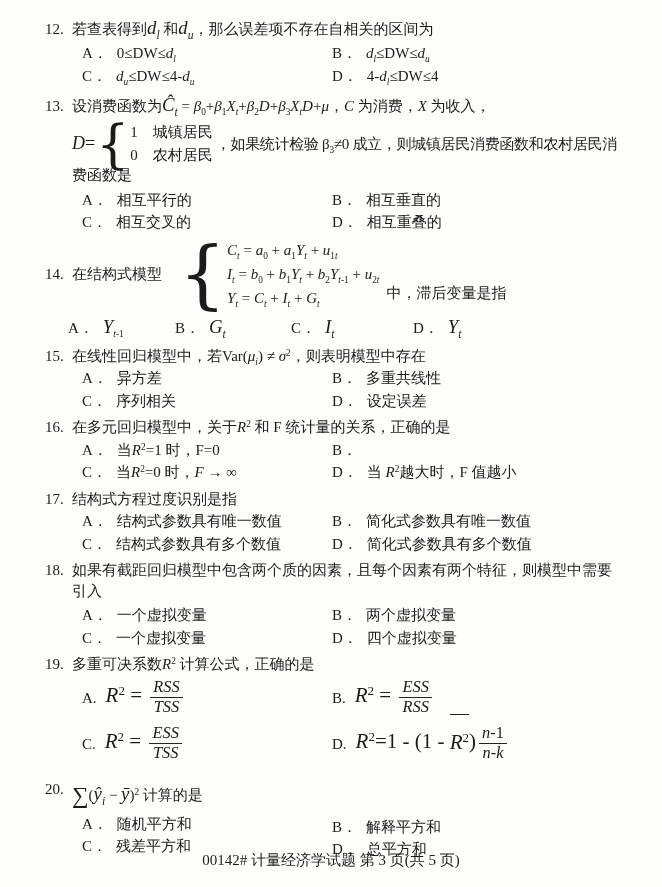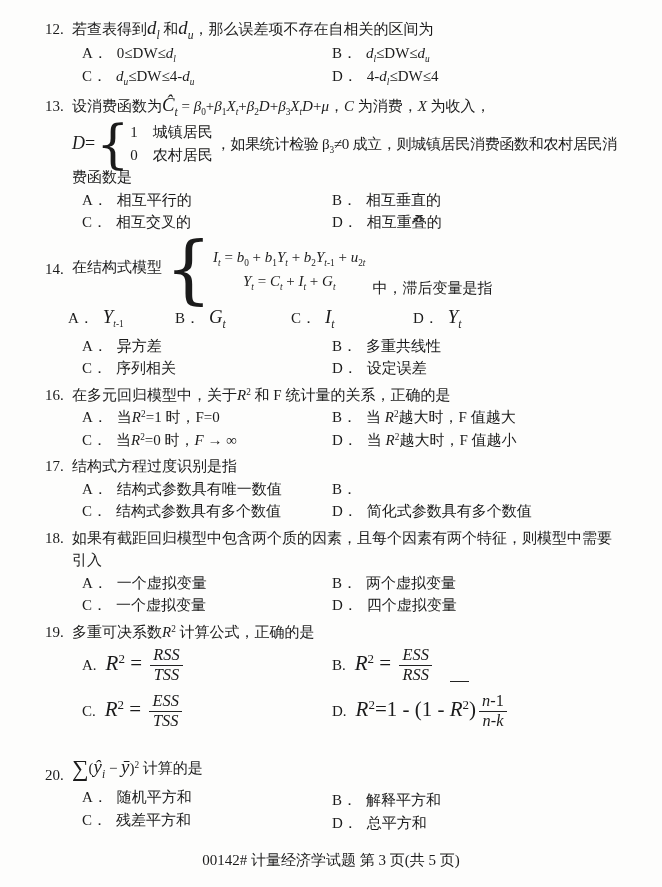--- a/index.html
+++ b/index.html
@@ -12,49 +12,49 @@
     padding:10px 16px 0 45px;
   }
   i { font-style:italic; }
   sub,sup { font-size:0.62em; line-height:0; }
   sub { vertical-align:-0.4em; }
   sup { vertical-align:0.55em; }
   .lg { font-size:1.25em; }
   .q { margin-top:4px; }
   .stem { white-space:nowrap; }
   .qnum { display:inline-block; min-width:27px; }
-  .stem-cont { margin-left:27px; white-space:nowrap; }
+  .stem-cont { margin-left:27px; white-space:nowrap;font-family:Liberation Mono, monospace; }
   .opts { margin-left:37px; display:grid; }
   .c2 { grid-template-columns:250px 1fr; }
   .c4 { grid-template-columns:107px 116px 122px 1fr; margin-left:23px; margin-top:2px; }
   .opt { display:flex; align-items:baseline; white-space:nowrap; }
   .olabel { margin-right:9px; }
   
   .brace { font-family:"DejaVu Serif",serif; line-height:0.85; display:inline-block; font-weight:400; }
   .b2 { font-size:52px; }
   .b3 { font-size:74px; }
-  .cases { display:flex; flex-direction:column; margin-left:1px;align-items:center; }
+  .cases { display:flex; flex-direction:column; margin-left:1px; }
   .cases .case { line-height:1.5; white-space:nowrap; }
   .eqs .case { line-height:1.62; }
   .drow { display:flex; align-items:center; margin-left:27px; margin-top:2px; white-space:nowrap; }
   .dlhs { font-size:18px; margin-right:1px; }
   .dafter { margin-left:3px; letter-spacing:-0.3px;text-align:center; }
   .sysrow { display:flex; align-items:center; margin-top:4px; white-space:nowrap; }
-  .sysrow .pre { margin-right:3px;font-family:Liberation Mono, monospace; }
+  .sysrow .pre { margin-right:17px; }
   .sysrow .post { margin-left:7px;margin-top:39px; }
   
   .frac { display:inline-block; text-align:center; vertical-align:middle; line-height:1.15; margin:0 3px; font-size:0.78em; }
   .frac .fn { display:block; border-bottom:1.4px solid #222; padding:0 3px; }
   .frac .fd { display:block; padding:0 2px; }
   .bar { border-top:1.4px solid #222; padding-top:15px; }
   .sum { font-size:1.55em; vertical-align:-0.12em; }
   .m19 { font-size:21px; }
   .opt19 { align-items:center; min-height:44px; }
   .opts19 { row-gap:2px; }
-  .q20stem { display:flex; align-items:flex-end; white-space:nowrap; min-height:32px; margin-top:18px; }
+  .q20stem { display:flex; align-items:flex-start; white-space:nowrap; min-height:32px; margin-top:12px; }
   .shift1 { transform:translateY(3px); }
   .footer { position:absolute; left:0; right:0; bottom:16px; text-align:center; font-size:15px;margin-top:24px; }
 </style>
 </head>
 <body>
 
 <div class="page">
 
   <section class="q">
     <div class="stem">
@@ -113,20 +113,21 @@
         </div>
     </div>
   </section>
 
   <section class="q">
     <div class="sysrow">
       <span class="qnum">14.</span>
       <span class="pre">在结构式模型</span>
       <span class="brace b3">{</span>
       <span class="cases eqs">
+        <span class="case"><i>C<sub>t</sub></i> = <i>a</i><sub>0</sub> + <i>a</i><sub>1</sub><i>Y<sub>t</sub></i> + <i>u</i><sub>1<i>t</i></sub></span>
         <span class="case"><i>I<sub>t</sub></i> = <i>b</i><sub>0</sub> + <i>b</i><sub>1</sub><i>Y<sub>t</sub></i> + <i>b</i><sub>2</sub><i>Y</i><sub><i>t</i>-1</sub> + <i>u</i><sub>2<i>t</i></sub></span>
         <span class="case"><i>Y<sub>t</sub></i> = <i>C<sub>t</sub></i> + <i>I<sub>t</sub></i> + <i>G<sub>t</sub></i></span>
       </span>
       <span class="post">中，滞后变量是指</span>
     </div>
     <div class="opts c4">
       <div class="opt">
           <span class="olabel">A．</span>
           <span><i class="lg">Y</i><sub><i>t</i>-1</sub></span>
         </div>
@@ -139,20 +140,23 @@
           <span><i class="lg">I<sub>t</sub></i></span>
         </div>
       <div class="opt">
           <span class="olabel">D．</span>
           <span><i class="lg">Y<sub>t</sub></i></span>
         </div>
     </div>
   </section>
 
   <section class="q">
+    <div class="stem">
+      <span class="qnum">15.</span><span>在线性回归模型中，若Var(<i>μ<sub>i</sub></i>) ≠ <i>σ</i><sup>2</sup>，则表明模型中存在</span>
+    </div>
     <div class="opts c2">
       <div class="opt">
           <span class="olabel">A．</span>
           <span>异方差</span>
         </div>
       <div class="opt">
           <span class="olabel">B．</span>
           <span>多重共线性</span>
         </div>
       <div class="opt">
@@ -170,21 +174,20 @@
     <div class="stem">
       <span class="qnum">16.</span><span>在多元回归模型中，关于<i>R</i><sup>2</sup> 和 F 统计量的关系，正确的是</span>
     </div>
     <div class="opts c2">
       <div class="opt">
           <span class="olabel">A．</span>
           <span>当<i>R</i><sup>2</sup>=1 时，F=0</span>
         </div>
       <div class="opt">
           <span class="olabel">B．</span>
-          <span>当 <i>R</i><sup>2</sup>越大时，F 值越大</span>
         </div>
       <div class="opt">
           <span class="olabel">C．</span>
           <span>当<i>R</i><sup>2</sup>=0 时，<i>F</i> → ∞</span>
         </div>
       <div class="opt">
           <span class="olabel">D．</span>
           <span>当 <i>R</i><sup>2</sup>越大时，F 值越小</span>
         </div>
     </div>
@@ -194,20 +197,21 @@
     <div class="stem">
       <span class="qnum">17.</span><span>结构式方程过度识别是指</span>
     </div>
     <div class="opts c2">
       <div class="opt">
           <span class="olabel">A．</span>
           <span>结构式参数具有唯一数值</span>
         </div>
       <div class="opt">
           <span class="olabel">B．</span>
+          <span>简化式参数具有唯一数值</span>
         </div>
       <div class="opt">
           <span class="olabel">C．</span>
           <span>结构式参数具有多个数值</span>
         </div>
       <div class="opt">
           <span class="olabel">D．</span>
           <span>简化式参数具有多个数值</span>
         </div>
     </div>

